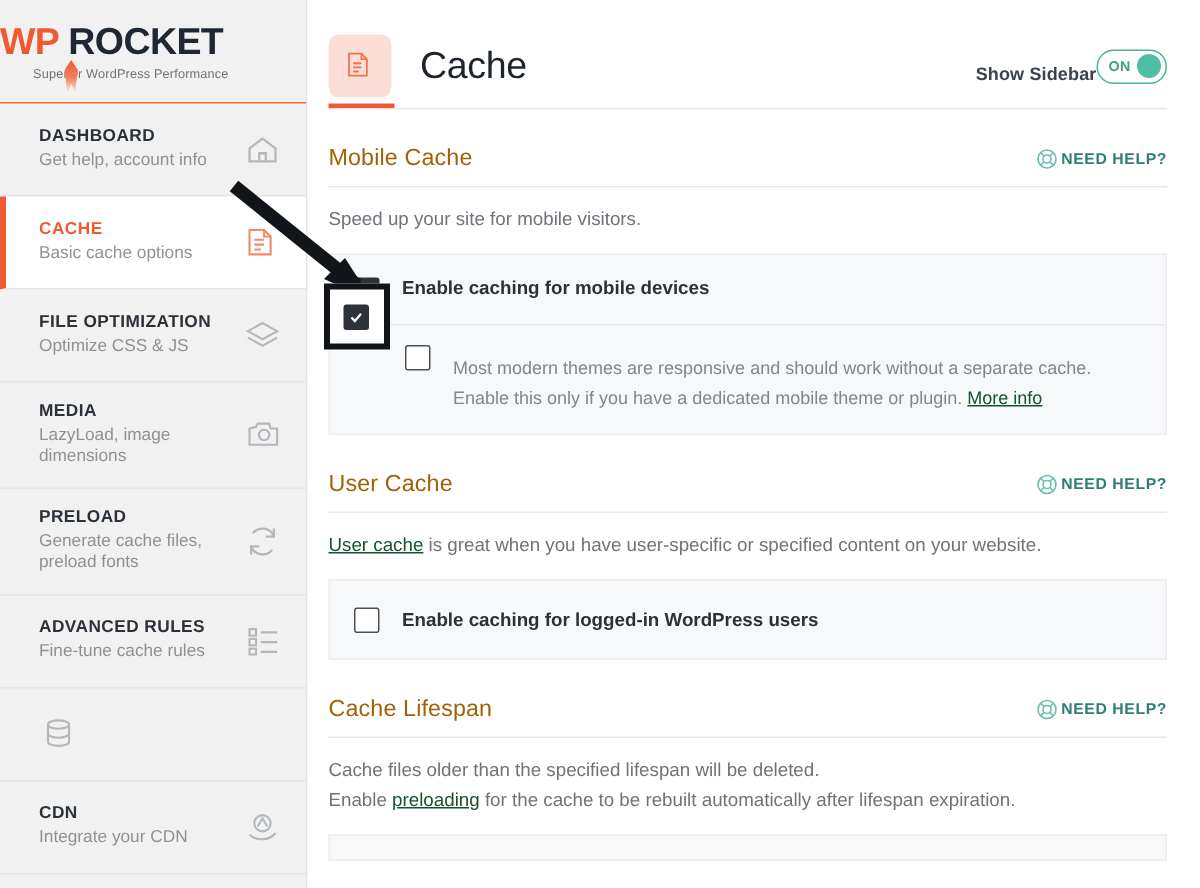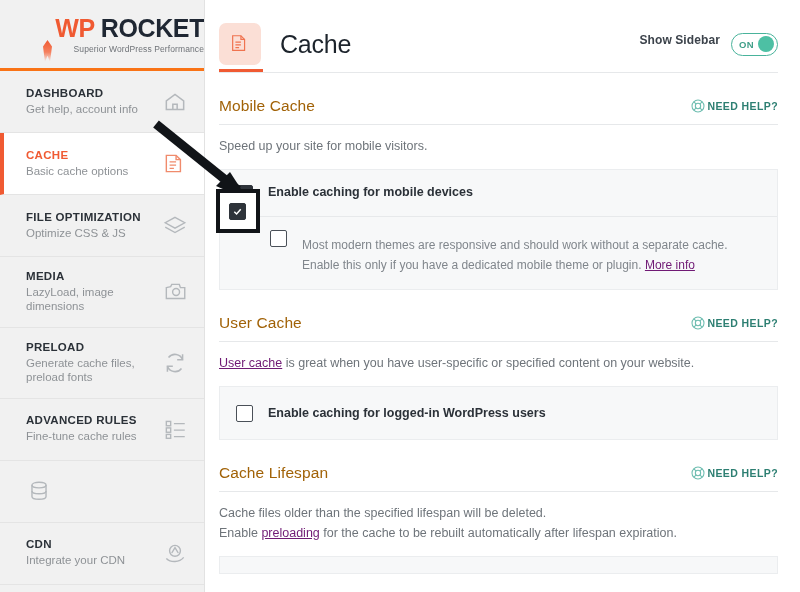--- a/index.html
+++ b/index.html
@@ -13,38 +13,38 @@
 
   
   .sidebar {
     width: 205px; height: 592px;
     background: #f1f1f1;
     border-right: 1px solid #e2e2e2;
     flex: 0 0 205px;
     position: relative;
     overflow: hidden;
   }
-  .brand { padding: 16px 0 14px 0; text-align: right; }
+  .brand { padding: 16px 0 14px 0; text-align: left; }
   .brand-top {
     font-size: 25px; font-weight: bold; letter-spacing: -0.4px;
     line-height: 1.0; white-space: nowrap;
   }
   .brand-wp { color: #f05a32; }
   .brand-rocket { color: #1f2733; }
   .brand-sub {
     font-size: 8.5px; color: #6f7378; margin-top: 3px;
     letter-spacing: 0.1px; padding-left: 22px;
   }
   .rocket-flame {
     position: absolute; left: 43px; top: 40px;
     width: 9px; height: 22px;
     background: linear-gradient(180deg,#f05a32 0%, #f5805e 55%, rgba(245,150,120,0) 100%);
     clip-path: polygon(50% 0, 100% 30%, 78% 100%, 50% 72%, 22% 100%, 0 30%);
   }
-  .nav { border-top: 3px solid #f97316; }
+  .nav { border-top: 1px solid #f97316; }
   .nav-item {
     position: relative;
     display: flex; align-items: center; justify-content: space-between;
     padding: 13px 16px 13px 26px;
     border-bottom: 1px solid #e4e4e4;
     cursor: pointer;
     min-height: 62px;
   }
   .nav-item.active { background: #ffffff; border-left: 4px solid #f05a32; padding-left: 22px; }
   .nav-text { max-width: 120px; }
@@ -68,21 +68,21 @@
   .page-icon {
     width: 42px; height: 42px; border-radius: 7px; background: #fbdfd6;
     display: flex; align-items: center; justify-content: center; color: #f0734f;
     flex: 0 0 42px;
   }
   .page-icon svg { width: 22px; height: 24px; display: block; }
   .page-title {
     font-size: 25px; color: #1d242c; margin-left: 19px; font-weight: normal;
     letter-spacing: -0.2px;
   }
-  .header-right { margin-left: auto; display: flex; align-items: flex-start; gap: 11px; }
+  .header-right { margin-left: auto; display: flex; align-items: flex-end; }
   .sidebar-label { font-size: 12px; font-weight: bold; color: #3c434b; letter-spacing: 0.1px; }
   .toggle {
     width: 47px; height: 23px; border-radius: 12px;
     border: 1.5px solid #49b39b; background: #fff;
     display: flex; align-items: center; justify-content: space-between;
     padding: 0 3px 0 7px; cursor: pointer;
   }
   .toggle-text { font-size: 9.5px; font-weight: bold; color: #3f9e88; letter-spacing: 0.3px; }
   .toggle-knob { width: 16px; height: 16px; border-radius: 50%; background: #4dc0a4; }
   .tab-underline {
@@ -95,21 +95,21 @@
   .section { margin-top: 24px; }
   .section-head { display: flex; align-items: center; justify-content: space-between; }
   .section-title { font-size: 15.5px; color: #a16207; font-weight: normal; letter-spacing: 0.1px; }
   .need-help { display: flex; align-items: center; gap: 1px; cursor: pointer; }
   .need-help-icon { width: 16px; height: 16px; color: #6dbdb0; flex: 0 0 16px; }
   .need-help-icon svg { width: 100%; height: 100%; display: block; }
   .need-help-text { font-size: 10.5px; font-weight: bold; color: #2d7f72; letter-spacing: 0.4px; }
   .section-rule { height: 1px; background: #e6e8ea; margin-top: 9px; }
   .section-desc { font-size: 12.5px; color: #6e747a; margin-top: 12px; line-height: 1.55; }
   .section-desc a, .inline-link {
-    color: #701a75; text-decoration: underline; cursor: pointer;
+    color: #14532d; text-decoration: underline; cursor: pointer;
   }
 
   .panel { margin-top: 13px; background: #f7f8f9; border: 1px solid #ebedef; }
   .panel-row { display: flex; align-items: flex-start; padding: 14px 16px; }
   .panel-row.sub { padding: 12px 16px 14px 50px; border-top: 1px solid #e7e9eb; }
   .cbox {
     width: 17px; height: 17px; border: 1.6px solid #4a5058; border-radius: 2px;
     background: #fff; flex: 0 0 17px; cursor: pointer; margin-top: 1px;
   }
   .cbox.checked {

